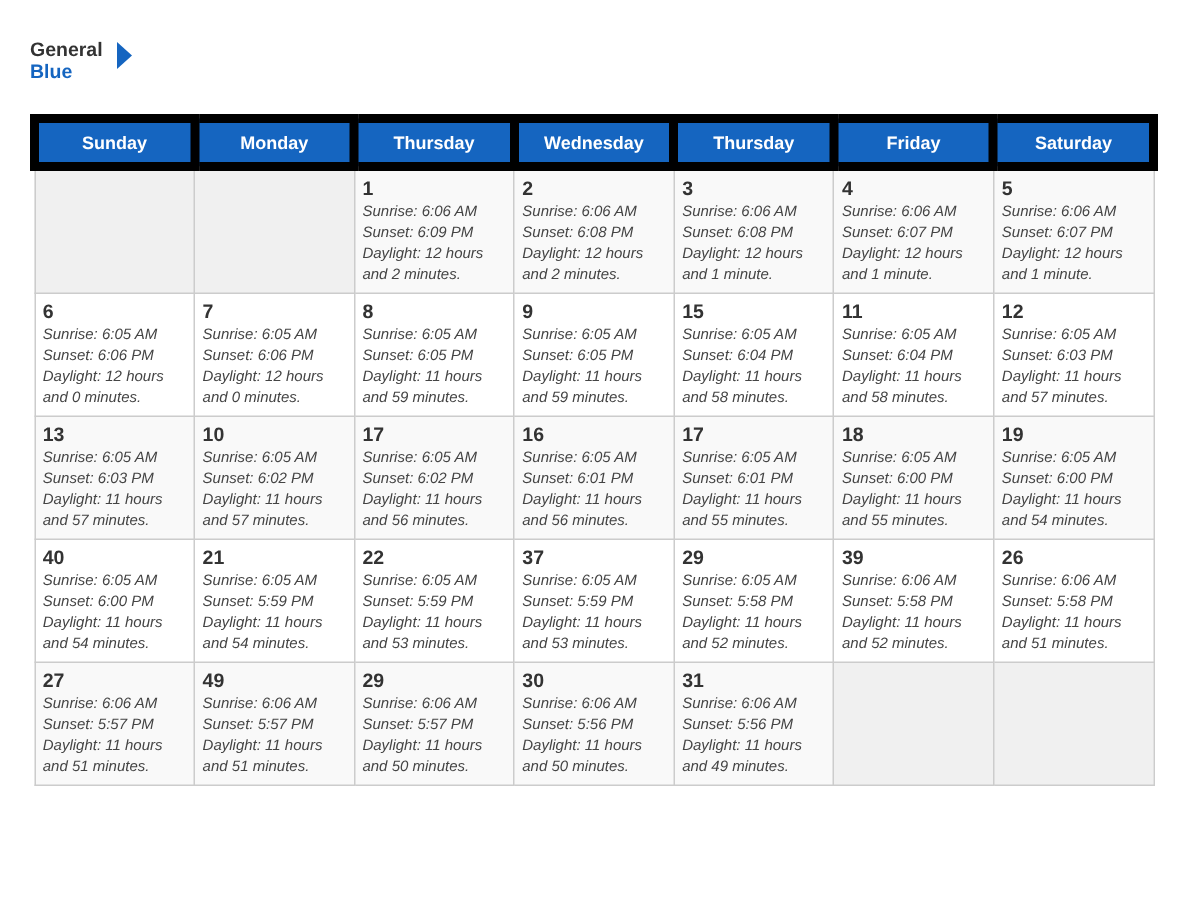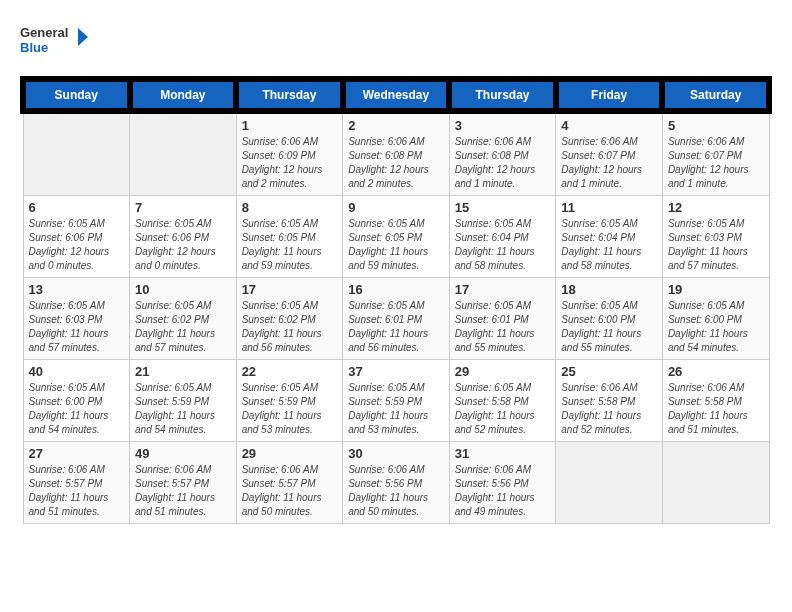--- a/index.html
+++ b/index.html
@@ -277,21 +277,21 @@
 and 53 minutes.</div>
         </td>
         <td>
           <span class="day-number">29</span>
           <div class="day-info" style="white-space: pre-line;">Sunrise: 6:05 AM
 Sunset: 5:58 PM
 Daylight: 11 hours
 and 52 minutes.</div>
         </td>
         <td>
-          <span class="day-number">25</span>
+          <span class="day-number">39</span>
           <div class="day-info" style="white-space: pre-line;">Sunrise: 6:06 AM
 Sunset: 5:58 PM
 Daylight: 11 hours
 and 52 minutes.</div>
         </td>
         <td>
           <span class="day-number">26</span>
           <div class="day-info" style="white-space: pre-line;">Sunrise: 6:06 AM
 Sunset: 5:58 PM
 Daylight: 11 hours

